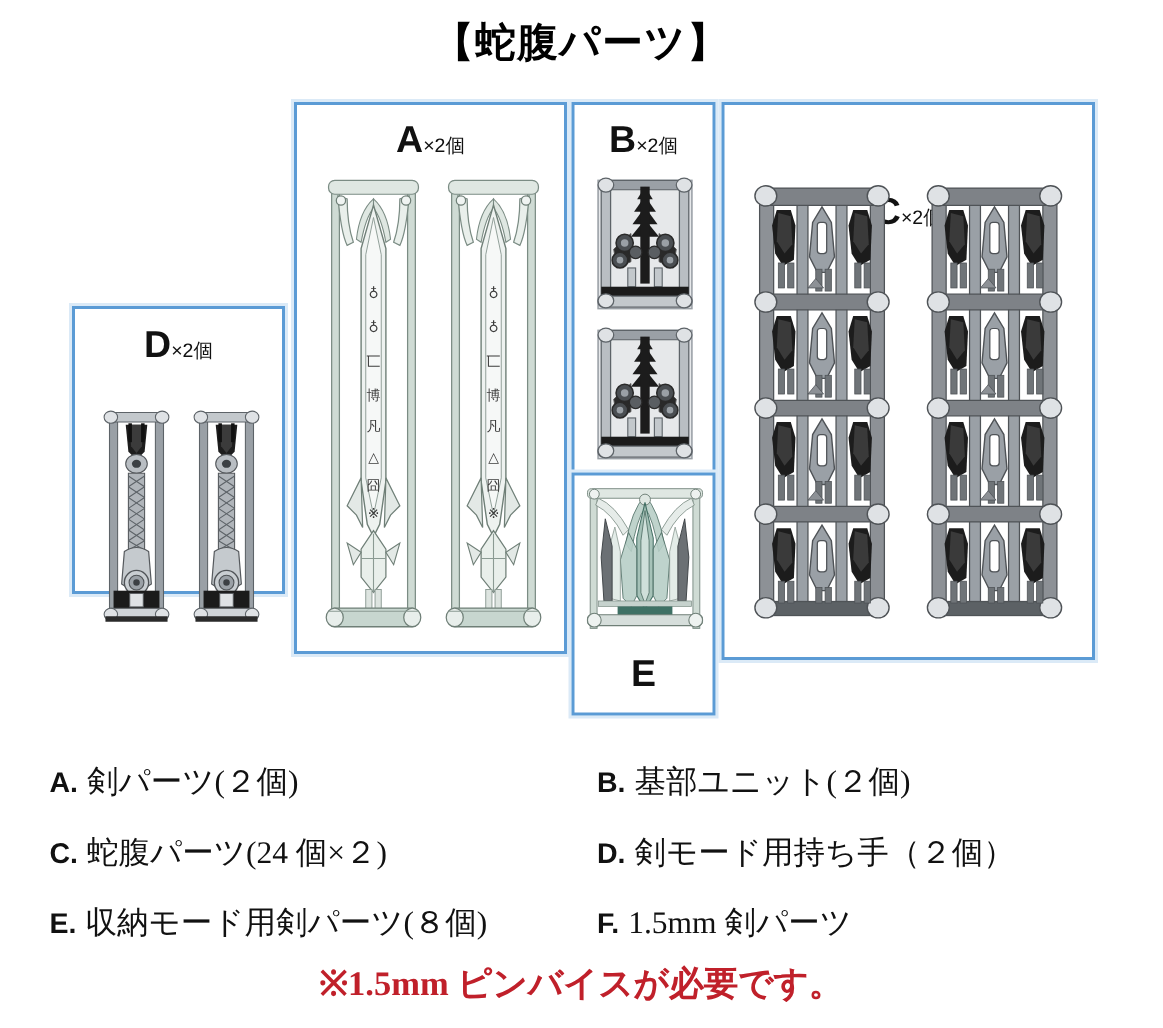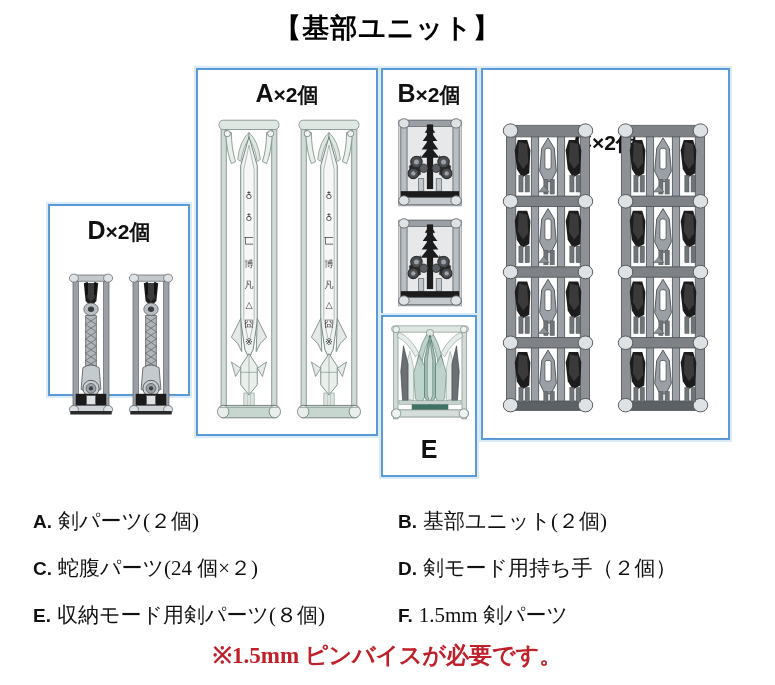--- a/index.html
+++ b/index.html
@@ -52,22 +52,22 @@
     font-weight: 700;
     color: #111;
     white-space: nowrap;
   }
   .group-label .big {
     font-size: 25px;
     font-weight: 700;
     letter-spacing: 0px;
   }
   .group-label .small {
-    font-size: 21px;
-    font-weight: 700;
+    font-size: 13px;
+    font-weight: 400;
   }
 
   
   .sprue {
     position: absolute;
   }
 
   
   #legend {
     position: absolute;
@@ -104,21 +104,21 @@
     text-align: center;
     font-size: 23px;
     font-weight: 700;
     color: #c0202a;
     font-family: "Liberation Serif", "DejaVu Serif", serif;
   }
 </style>
 </head>
 <body>
 
-<div id="page-title">【基部ユニット】</div>
+<div id="page-title">【蛇腹パーツ】</div>
 
 <div id="diagram">
 
   <div class="group-box" style="left:48px; top:204px; width:142px; height:192px;">
     <div class="group-label" style="top:10px;">
       <span class="big">D</span><span class="small">×2個</span>
     </div>
     <svg class="sprue" viewBox="0 0 60 170" style="left:14px; top:56px; width:54px; height:170px;">
       <rect x="10" y="8" width="6" height="150" fill="#9aa0a6" stroke="#5d6368" stroke-width="0.8"></rect>
       <rect x="44" y="8" width="6" height="150" fill="#9aa0a6" stroke="#5d6368" stroke-width="0.8"></rect>

